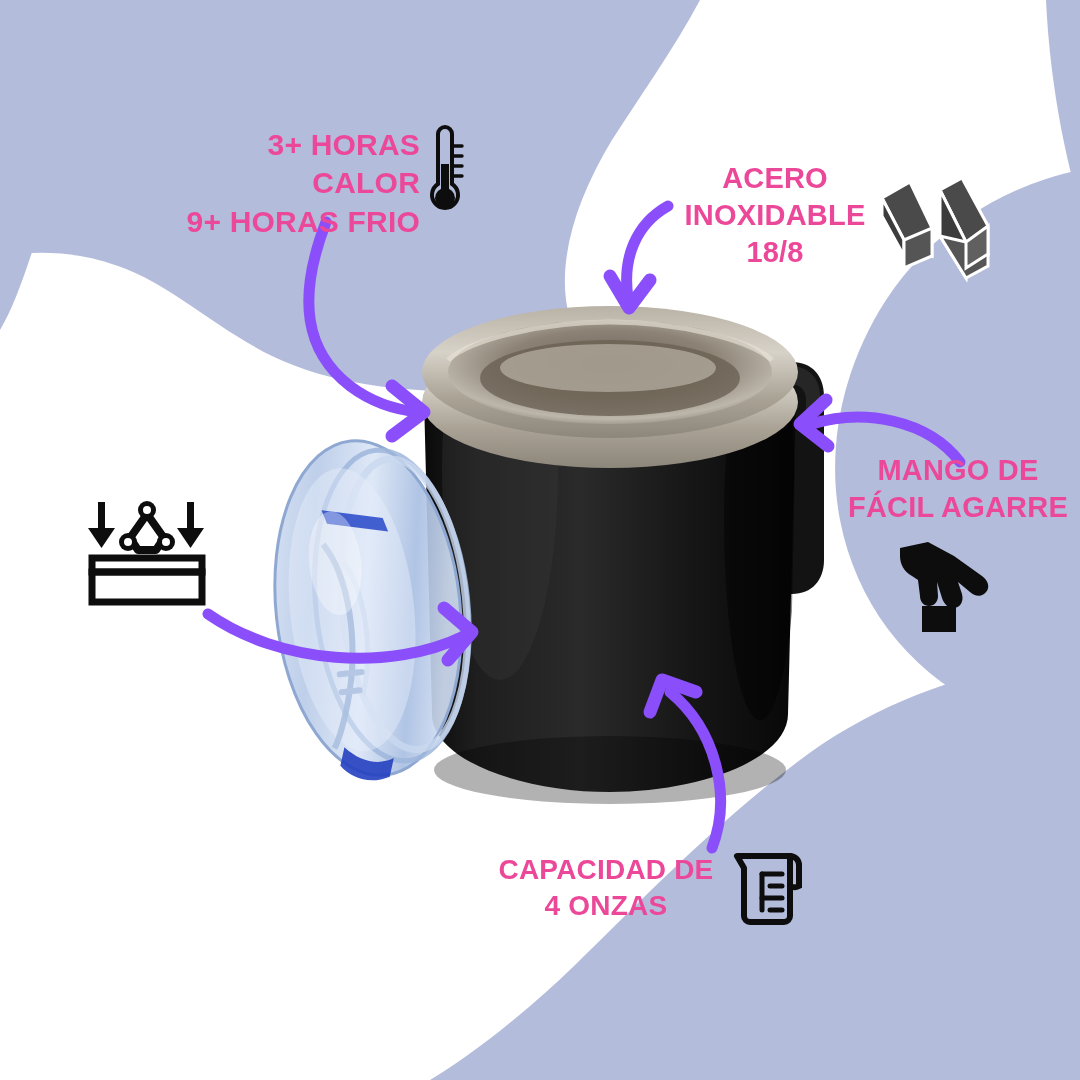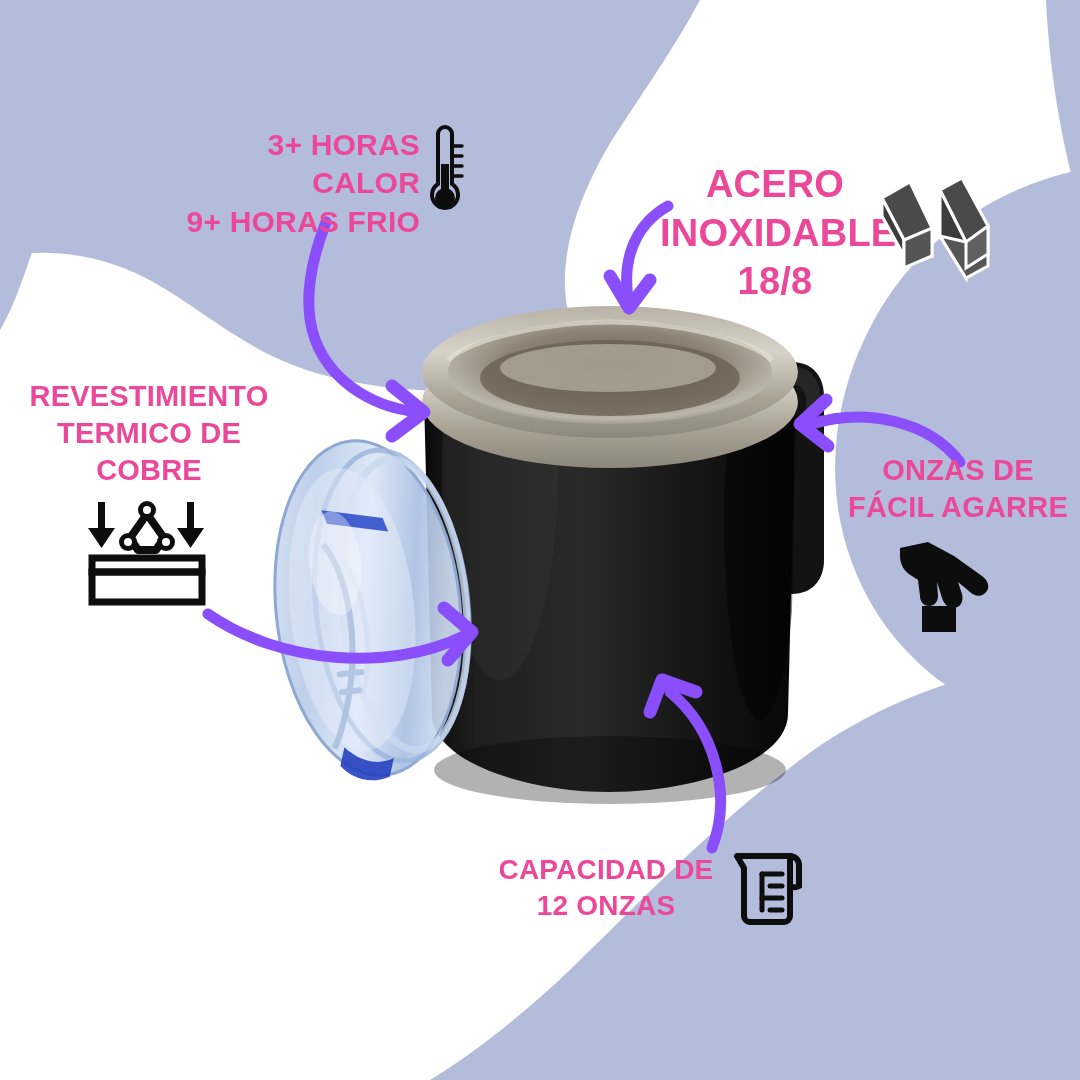--- a/index.html
+++ b/index.html
@@ -31,21 +31,21 @@
     color:#ec4899;
     font-weight:bold;
     letter-spacing:0.2px;
     line-height:1.28;
     text-align:center;
     white-space:pre-line;
   }
   .icon-box { position:absolute; }
 
   #lbl-thermal   { left:152px; top:126px; width:268px; font-size:30px; text-align:right; }
-  #lbl-steel     { left:660px; top:160px; width:230px; font-size:38px; }
+  #lbl-steel     { left:660px; top:160px; width:230px; font-size:29px; }
   #lbl-coating   { left:14px;  top:378px; width:270px; font-size:29px; }
   #lbl-handle    { left:838px; top:452px; width:240px; font-size:29px; }
   #lbl-capacity  { left:488px; top:852px; width:236px; font-size:28px; }
 
   #ic-thermometer { left:422px; top:124px;  width:46px;  height:94px; }
   #ic-steel       { left:874px; top:176px;  width:122px; height:106px; }
   #ic-coating     { left:82px;  top:496px;  width:130px; height:112px; }
   #ic-hand        { left:896px; top:532px;  width:98px;  height:100px; }
   #ic-beaker      { left:732px; top:848px;  width:74px;  height:80px; }
 </style>
@@ -207,29 +207,26 @@
     </g>
   </svg>
 
   <div class="label" id="lbl-thermal">3+ HORAS CALOR
 9+ HORAS FRIO</div>
 
   <div class="label" id="lbl-steel">ACERO
 INOXIDABLE
 18/8</div>
 
-  <div class="label" id="lbl-coating">REVESTIMIENTO
-TERMICO DE
-COBRE</div>
-
-  <div class="label" id="lbl-handle">ONZAS DE
+
+  <div class="label" id="lbl-handle">MANGO DE
 FÁCIL AGARRE</div>
 
   <div class="label" id="lbl-capacity">CAPACIDAD DE
-12 ONZAS</div>
+4 ONZAS</div>
 
   <svg class="icon-box" id="ic-thermometer" viewBox="0 0 46 94">
     <path d="M16,10 a7,7 0 0 1 14,0 L30,60 a13,13 0 1 1 -14,0 Z" fill="none" stroke="#0d0d0d" stroke-width="4"></path>
     <circle cx="23" cy="74" r="10" fill="#0d0d0d"></circle>
     <rect x="19" y="40" width="8" height="32" fill="#0d0d0d"></rect>
     <g stroke="#0d0d0d" stroke-width="3.4" stroke-linecap="round">
       <line x1="31" y1="22" x2="40" y2="22"></line>
       <line x1="31" y1="32" x2="40" y2="32"></line>
       <line x1="31" y1="42" x2="40" y2="42"></line>
       <line x1="31" y1="52" x2="40" y2="52"></line>

